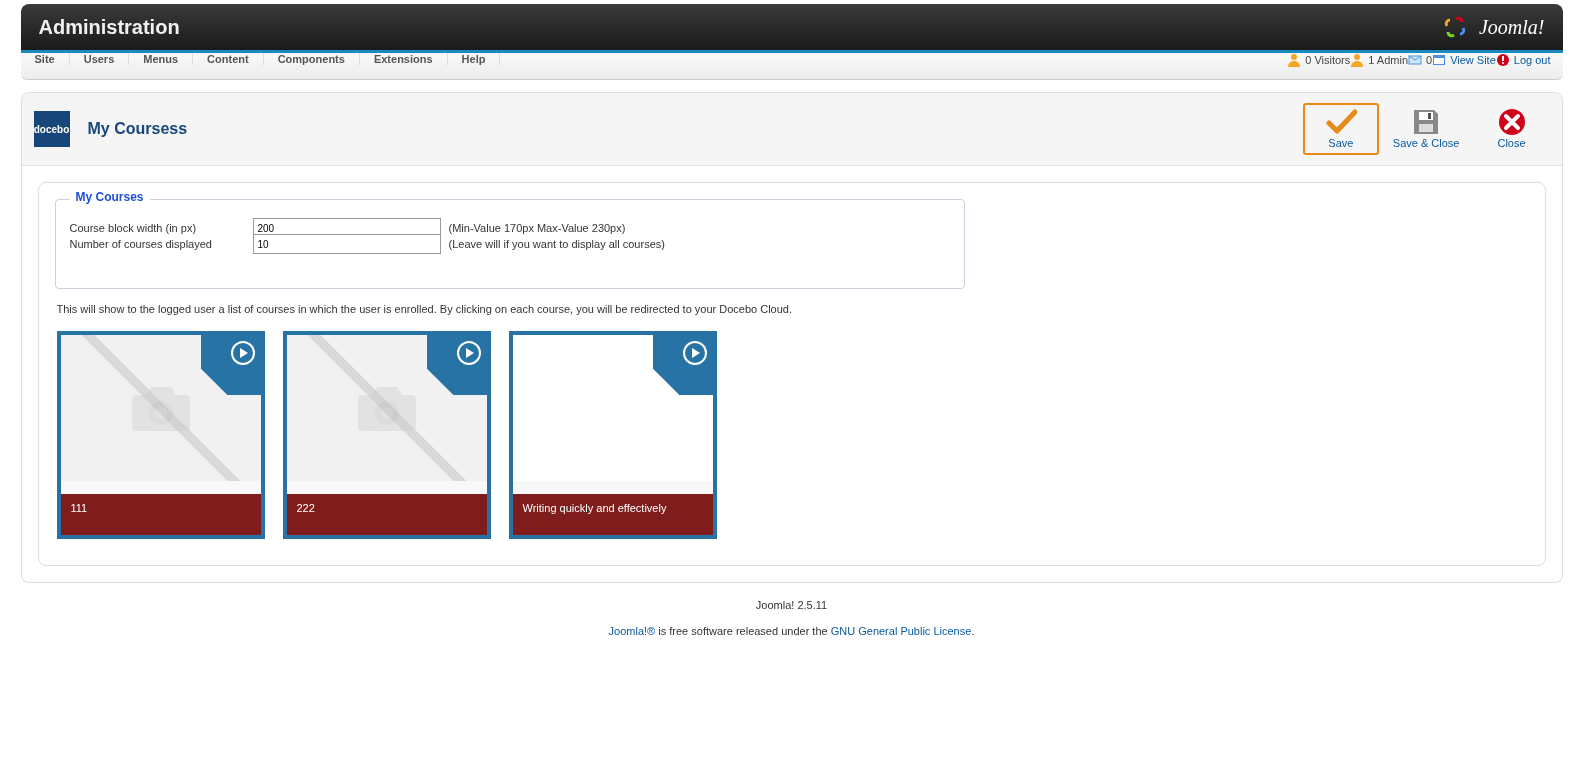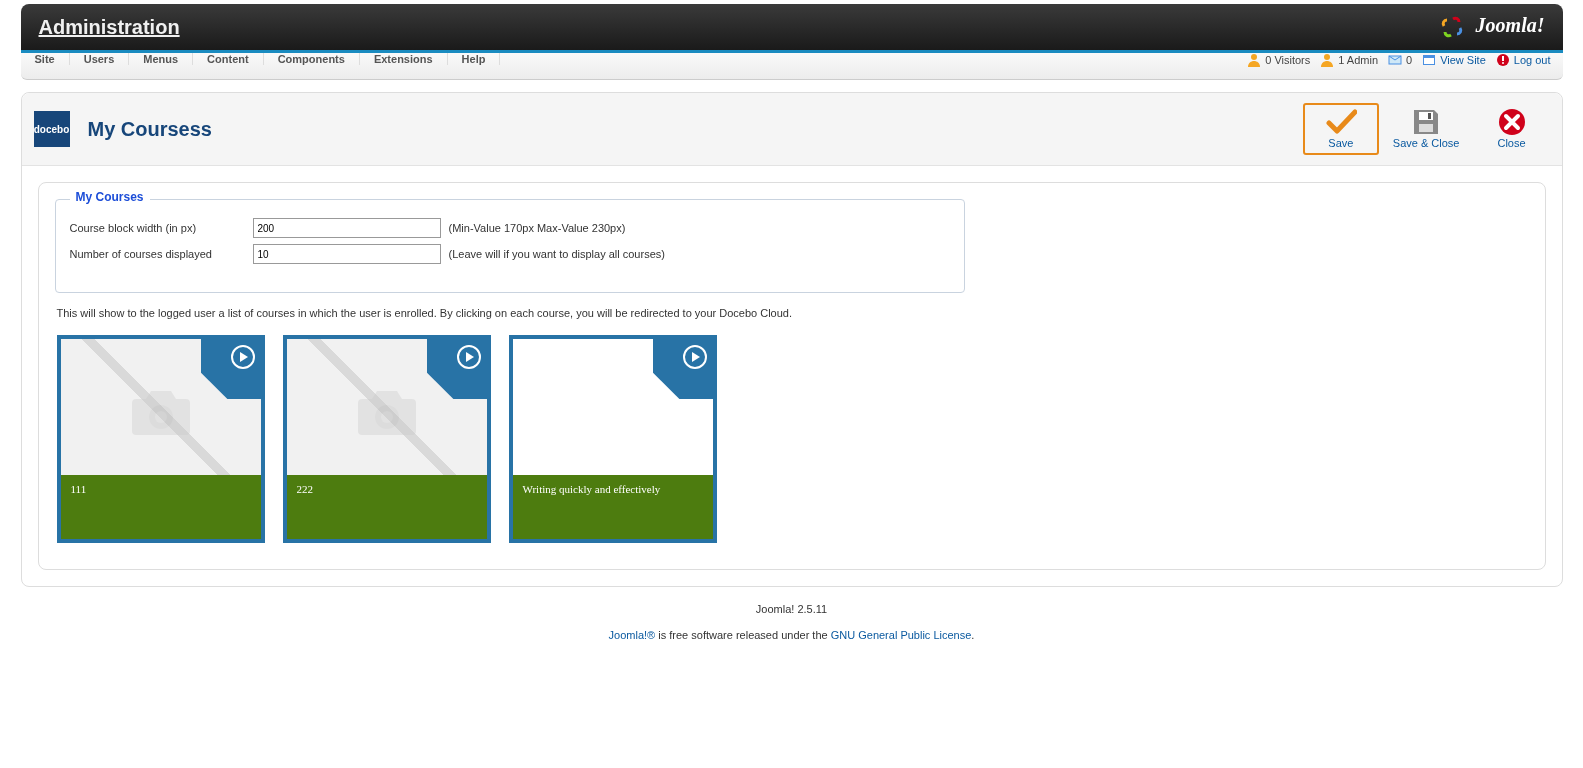--- a/index.html
+++ b/index.html
@@ -21,26 +21,25 @@
     display: flex;
     align-items: center;
     justify-content: space-between;
     padding: 0 18px;
     margin-top: 4px;
   }
   .topbar-title {
     font-size: 20px;
     font-weight: bold;
     color: #f0f0f0;
-    text-decoration: underline;
   }
   .brand {
     display: flex;
+    align-items: center;
     gap: 11px;
-    font-weight: bold;
   }
   .brand-text {
     font-size: 20px;
     font-family: Georgia, serif;
     font-style: italic;
     color: #fff;
   }
   .brand-burst {
     width: 26px;
     height: 26px;
@@ -63,21 +62,20 @@
     display: flex;
     align-items: center;
     color: #555;
     font-weight: bold;
     border-right: 1px solid #ddd;
     cursor: pointer;
   }
   .menu-right {
     display: flex;
     align-items: center;
-    gap: 10px;
     color: #444;
   }
   .menu-right .seg { display: flex; align-items: center; gap: 4px; cursor: default; }
   .menu-right .seg.link { color: #0b5aa0; cursor: pointer; }
   .ico { width: 14px; height: 14px; display: inline-block; }
 
   .content-shell {
     border: 1px solid #ddd;
     border-radius: 8px;
     margin-top: 12px;
@@ -95,21 +93,21 @@
     display: flex;
     align-items: center;
     gap: 18px;
   }
   .dblock {
     width: 36px; height: 36px; background: #17467a;
     color: #fff; display:flex; align-items:center; justify-content:center;
     font-size: 10px; font-weight: bold; text-align: center;
   }
   .page-title {
-    font-size: 20px;
+    font-size: 16px;
     color: #17467a;
     font-weight: bold;
   }
   .toolbar { display: flex; gap: 6px; }
   .tbtn {
     display: flex; flex-direction: column; align-items: center;
     min-width: 60px; padding: 2px 6px 4px;
     color: #0b5aa0; font-size: 11px; cursor: pointer;
     border: 2px solid transparent; border-radius: 3px;
   }
@@ -137,21 +135,21 @@
     color: #1d4ed8;
     font-weight: bold;
     font-size: 12px;
     display: inline-block;
   }
   .row {
     display: flex;
     align-items: center;
     gap: 8px;
     margin-top: -8px;
-    margin-bottom: 14px;
+    margin-bottom: 4px;
     color: #333;
   }
   .row .lbl { width: 175px; }
   .row input[type=text] {
     width: 178px; height: 16px; border:1px solid #999; padding:1px 4px;
     font-size: 10px;
   }
   .row .hint { color: #333; }
   .desc { margin: 14px 2px 16px; color: #333; }
 
@@ -180,22 +178,22 @@
     background:#f1f1f1; display:flex; align-items:center; justify-content:center;
   }
   .card.blank .thumb { background:#fff; }
   .thumb .diag {
     position:absolute; inset:0;
     background: linear-gradient(45deg,
       transparent 0 48%, #d9d9d9 48% 52%, transparent 52% 100%);
   }
   .cam { opacity:.35; }
   .card .label {
-    position:absolute; left:0; right:0; bottom:0; height:64px; background:#4d7c0f;
-    color:#fff; padding:8px 10px; box-sizing:border-box; font-size:11px;font-family:Liberation Serif, serif;
+    position:absolute; left:0; right:0; bottom:0; height:41px; background:#7f1d1d;
+    color:#fff; padding:8px 10px; box-sizing:border-box; font-size:11px;
   }
   .footer { text-align:center; padding: 16px 0 6px; color:#333; }
   .footer .line2 { padding-top:14px; }
   .footer a { color:#0b5aa0; text-decoration:none; }
 </style>
 </head>
 <body>
 
 <div class="wrap">
 
@@ -315,21 +313,21 @@
     </div>
 
     <div class="panel">
       <div class="fieldset">
         <span class="legend">My Courses</span>
         <div class="row">
           <span class="lbl">Course block width (in px)</span>
           <input type="text" value="200" style="">
           <span class="hint">(Min-Value 170px Max-Value 230px)</span>
         </div>
-        <div class="row" style="margin-bottom:10px;">
+        <div class="row" style="margin-bottom:16px;">
           <span class="lbl">Number of courses displayed</span>
           <input type="text" value="10" style="">
           <span class="hint">(Leave will if you want to display all courses)</span>
         </div>
       </div>
 
       <div class="desc">This will show to the logged user a list of courses in which the user is enrolled. By clicking on each course, you will be redirected to your Docebo Cloud.</div>
 
       <div class="cards" id="cards">
           <div class="card">

